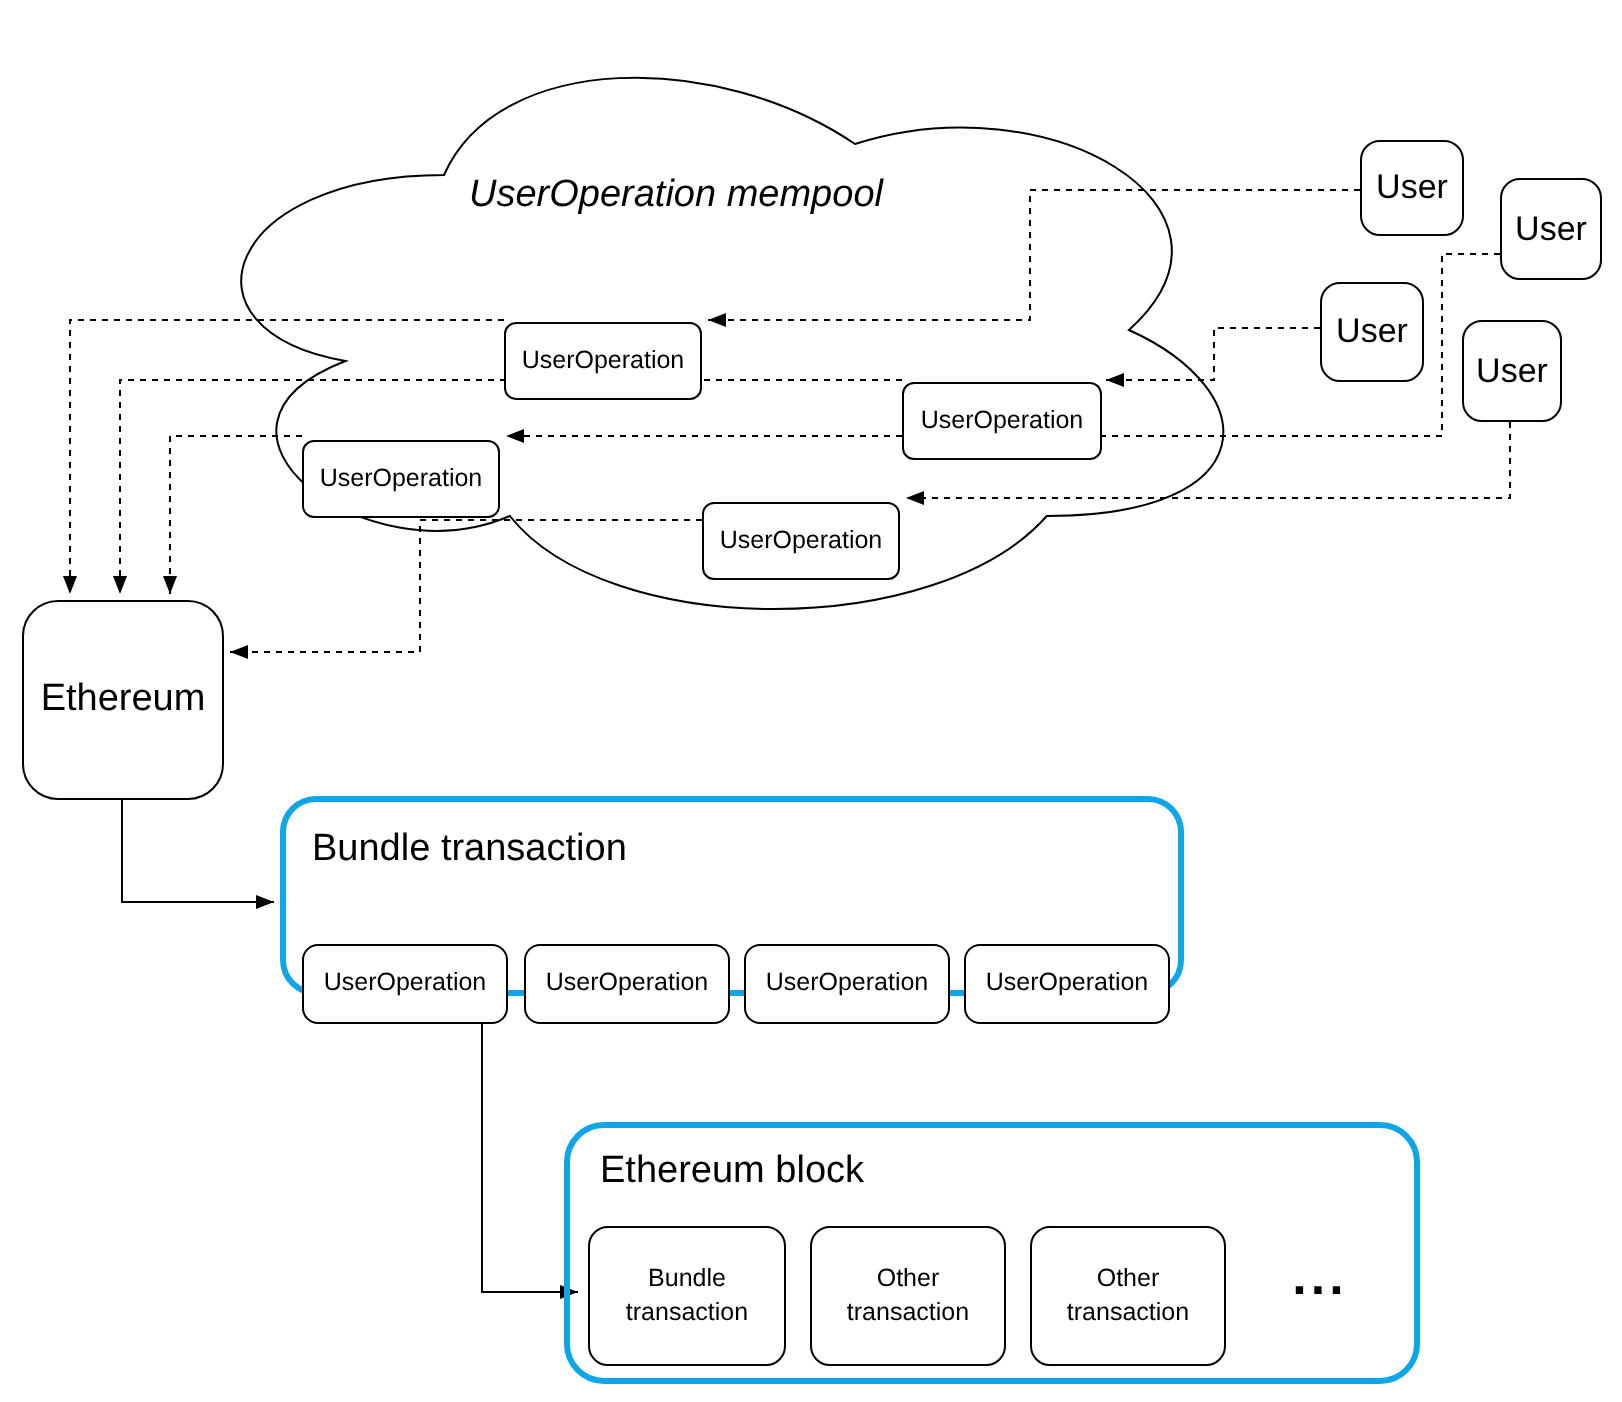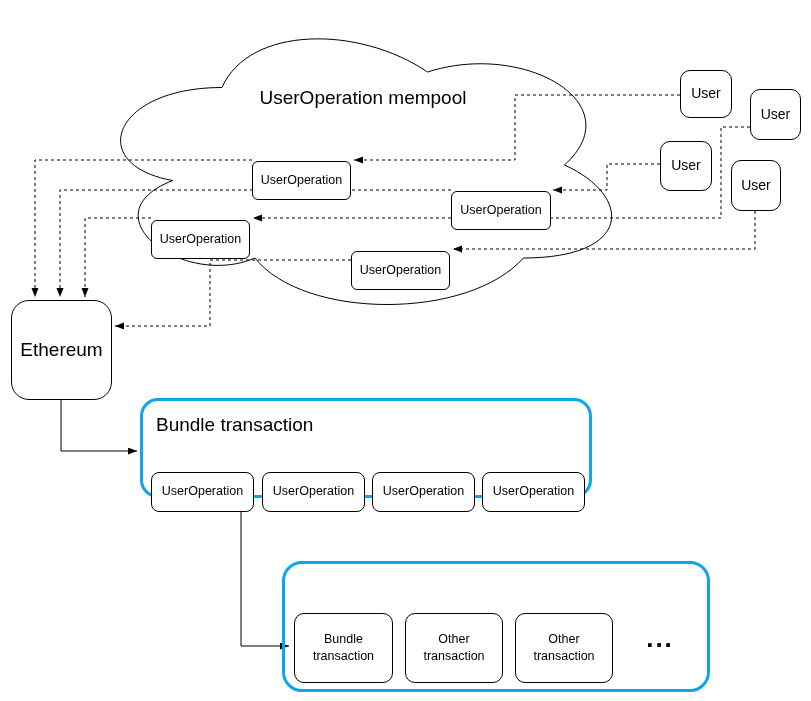--- a/index.html
+++ b/index.html
@@ -23,41 +23,42 @@
     background: #ffffff;
     border: 1px solid #000000;
     display: flex;
     align-items: center;
     justify-content: center;
     text-align: center;
     z-index: 2;
     line-height: 1.25;
   }
   .uo    { border-radius: 6px;  font-size: 12.5px; margin-top: 20px; }
-  .user  { border-radius: 10px; font-size: 14px; }
+  .user  { border-radius: 10px; font-size: 17px; }
   .bundler { border-radius: 18px; font-size: 19px; }
   .group {
     position: absolute;
     box-sizing: border-box;
     background: transparent;
     border: 3px solid #0ea5e9;
     z-index: 2;
   }
   .group-title {
     position: absolute;
     font-size: 19px;
     white-space: nowrap;
   }
   .cloud-title {
     position: absolute;
-    left: 250px; top: 87px; width: 226px;
+    left: 225px; top: 87px; width: 226px;
     text-align: center;
     font-size: 19px;
     z-index: 2;
     white-space: nowrap;
+    font-style: italic;
   }
   .txbox {
     position: absolute;
     box-sizing: border-box;
     background: #ffffff;
     border: 1px solid #000000;
     border-radius: 10px;
     display: flex;
     align-items: center;
     justify-content: center;
@@ -130,20 +131,21 @@
 
   <div class="group" style="left:140px; top:398px; width:452px; height:100px; border-radius:18px;">
     <div class="group-title" style="left:13px; top:13px;">Bundle transaction</div>
     <div class="node uo" style="left:8px; top:51px; width:103px; height:40px; border-radius:8px;">UserOperation</div>
     <div class="node uo" style="left:119px; top:51px; width:103px; height:40px; border-radius:8px;">UserOperation</div>
     <div class="node uo" style="left:229px; top:51px; width:103px; height:40px; border-radius:8px;">UserOperation</div>
     <div class="node uo" style="left:339px; top:51px; width:103px; height:40px; border-radius:8px;">UserOperation</div>
   </div>
 
   <div class="group" style="left:282px; top:561px; width:428px; height:131px; border-radius:20px;">
+    <div class="group-title" style="left:15px; top:11px;">Ethereum block</div>
     <div class="txbox" style="left:9px; top:49px; width:99px; height:70px;">Bundle transaction</div>
     <div class="txbox" style="left:120px; top:49px; width:98px; height:70px;">Other transaction</div>
     <div class="txbox" style="left:230px; top:49px; width:98px; height:70px;">Other transaction</div>
   </div>
 
   <div class="ellipsis">...</div>
 
 </div>
 
 </body></html>

